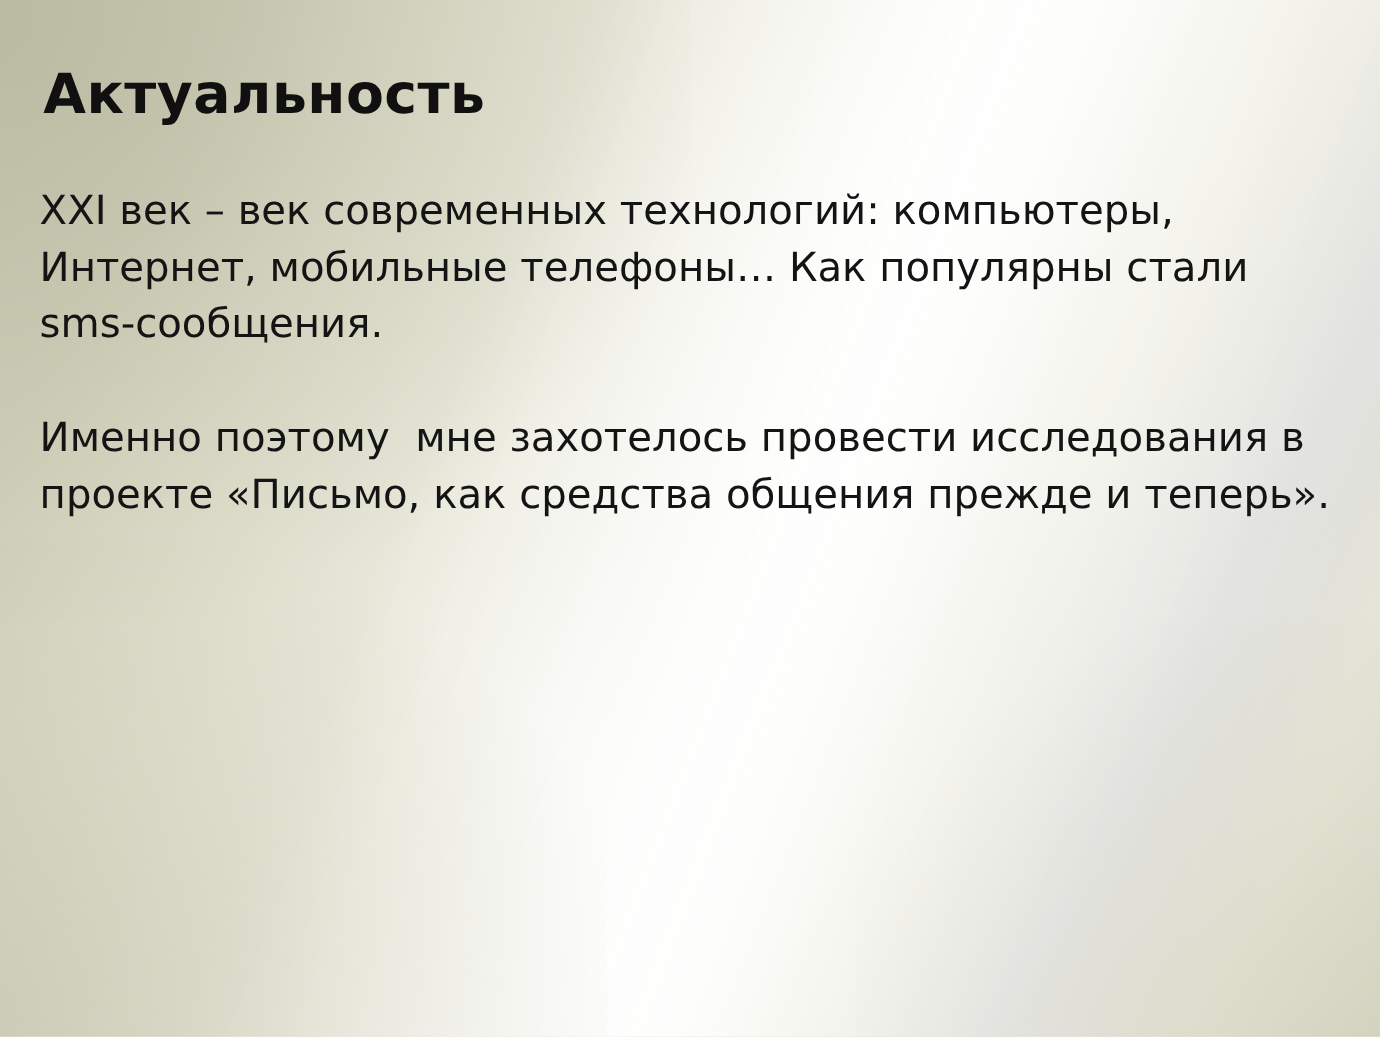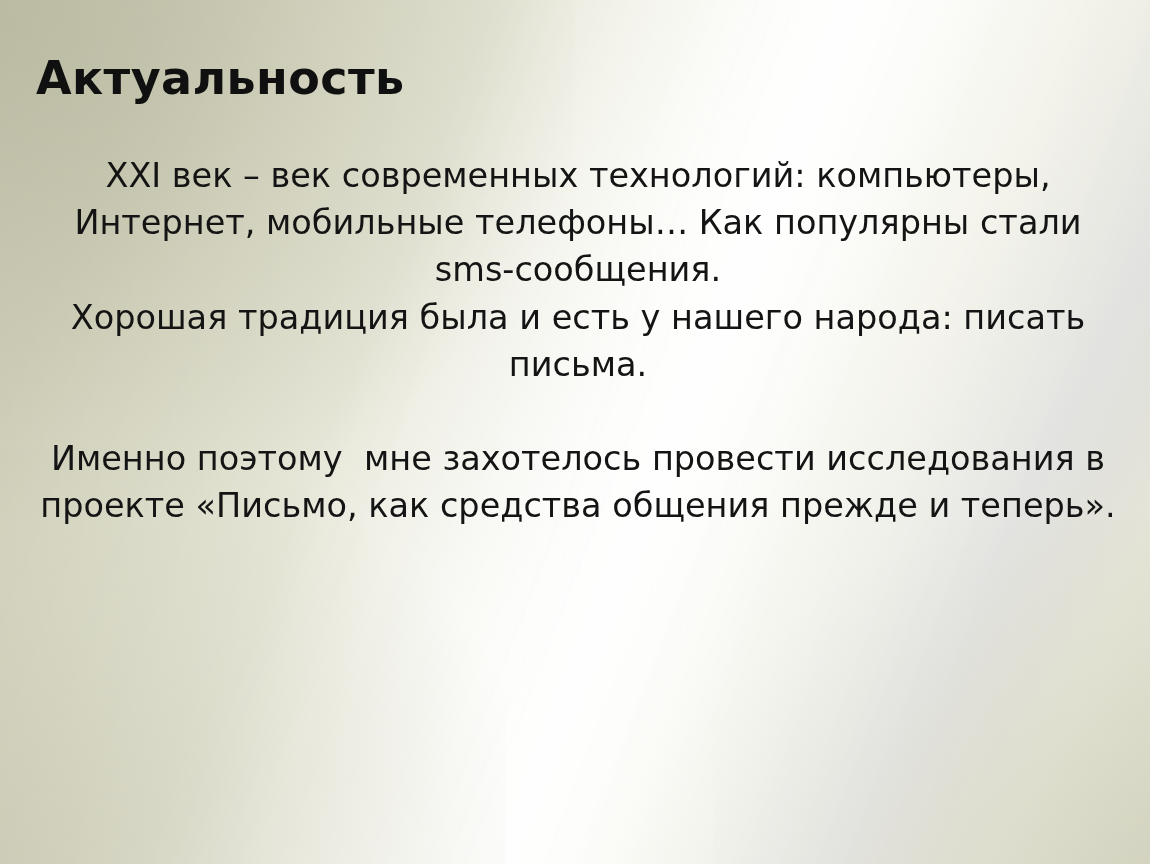--- a/index.html
+++ b/index.html
@@ -101,21 +101,20 @@
         rgba(186,186,160,0.34) 0%,
         rgba(200,200,175,0.14) 48%,
         rgba(214,214,195,0) 80%);
   }
 
   
   .content {
     position: absolute;
     inset: 0;
     z-index: 3;
-    text-align: center;
   }
 
   .slide-title {
     position: absolute;
     left: 36px;
     top: 53px;
     margin: 0;
     font-family: "DejaVu Sans", sans-serif;
     font-size: 46px;
     font-weight: bold;
@@ -172,21 +171,20 @@
 
   <div class="content">
 
     <h1 class="slide-title">Актуальность</h1>
 
     <div class="body-block">
 
       <p class="para">XXI век – век современных технологий: компьютеры, Интернет, мобильные телефоны… Как популярны стали sms-сообщения.</p>
 
 
-      <p class="para">Хорошая традиция была и есть у нашего народа: писать письма.</p>
 
       <div class="spacer-line"></div>
 
 
       <p class="para">Именно поэтому  мне захотелось провести исследования в проекте «Письмо, как средства общения прежде и теперь».</p>
 
     </div>
   </div>
 </div>
 

